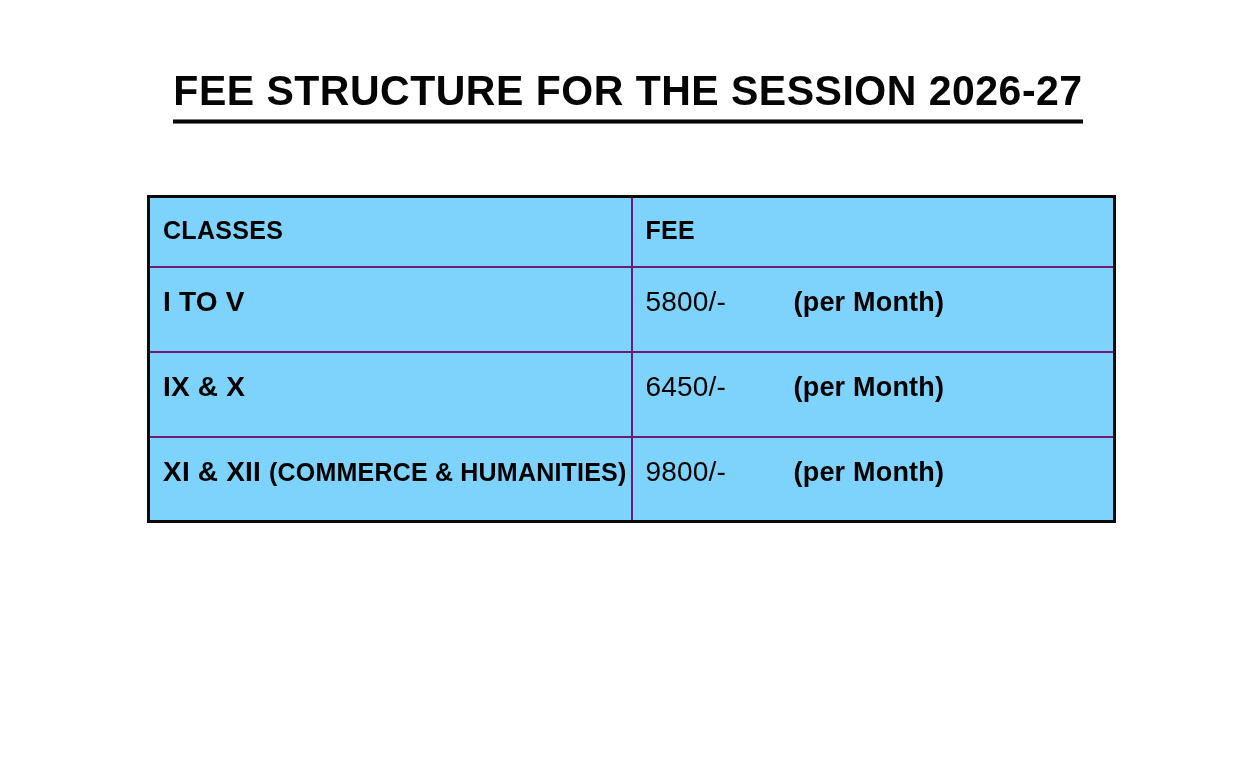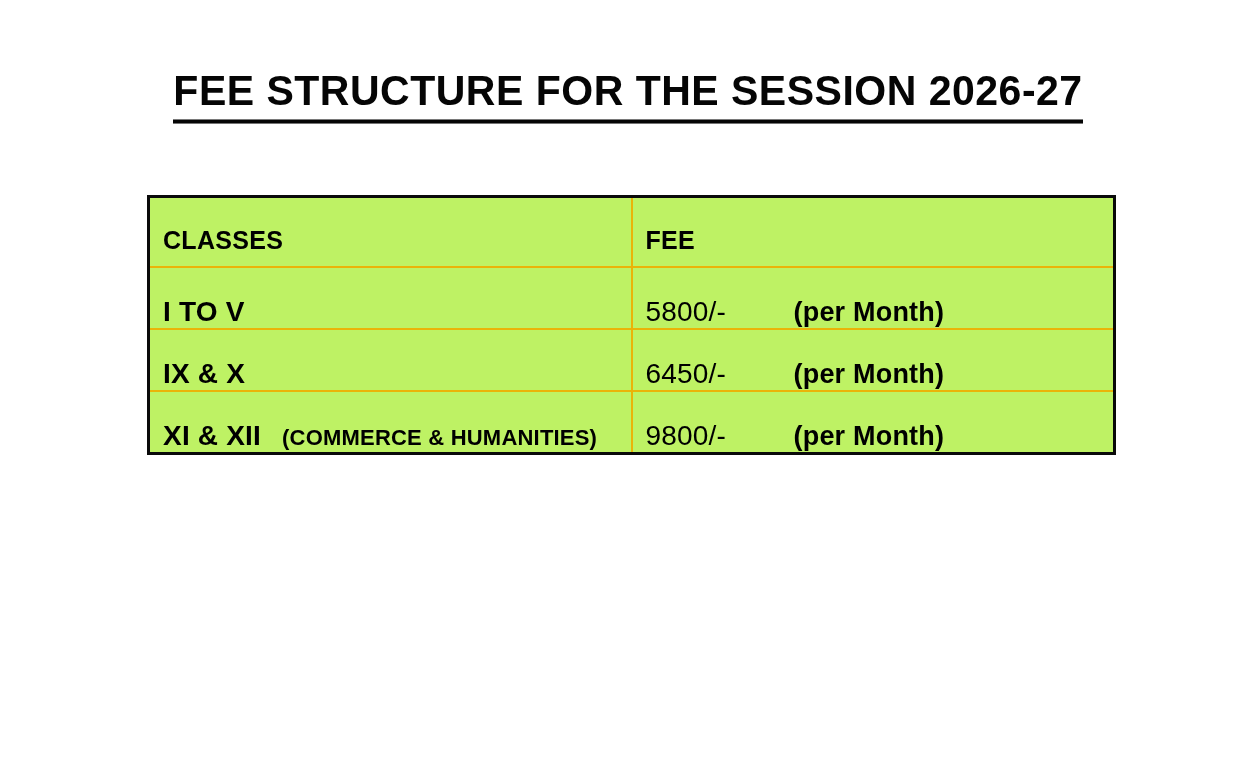--- a/index.html
+++ b/index.html
@@ -37,45 +37,45 @@
   }
   table.fee-table {
     position: absolute;
     top: 195px;
     left: 147px;
     width: 966px;
     border-collapse: collapse;
     table-layout: fixed;
   }
   table.fee-table td {
-    border: 2px solid #eab308;
+    border: 2px solid #701a75;
     vertical-align: top;
-    padding: 28px 0 0 13px;
-    background: #bef264;
+    padding: 18px 0 0 13px;
+    background: #7dd3fc;
   }
   table.fee-table { border: 3px solid #0a0a0a; }
   col.col-classes { width: 483px; }
   col.col-fee { width: 483px; }
   tr.header-row td { height: 70px; }
-  tr.data-row td { height: 60px; }
+  tr.data-row td { height: 85px; }
   tr.data-row.last td { height: 90px; }
   .header-label {
     font-size: 25px;
     font-weight: 700;
     letter-spacing: 0.3px;
   }
   .class-main {
     font-size: 28px;
     font-weight: 700;
     letter-spacing: 0.2px;
   }
   .class-sub {
-    font-size: 22px;
+    font-size: 25px;
     font-weight: 700;
-    margin-left: 21px;
+    margin-left: 8px;
     letter-spacing: 0.2px;
   }
   .fee-amount {
     display: inline-block;
     min-width: 148px;
     font-size: 28px;
     font-weight: 400;
     letter-spacing: 0.2px;
   }
   .fee-period {

